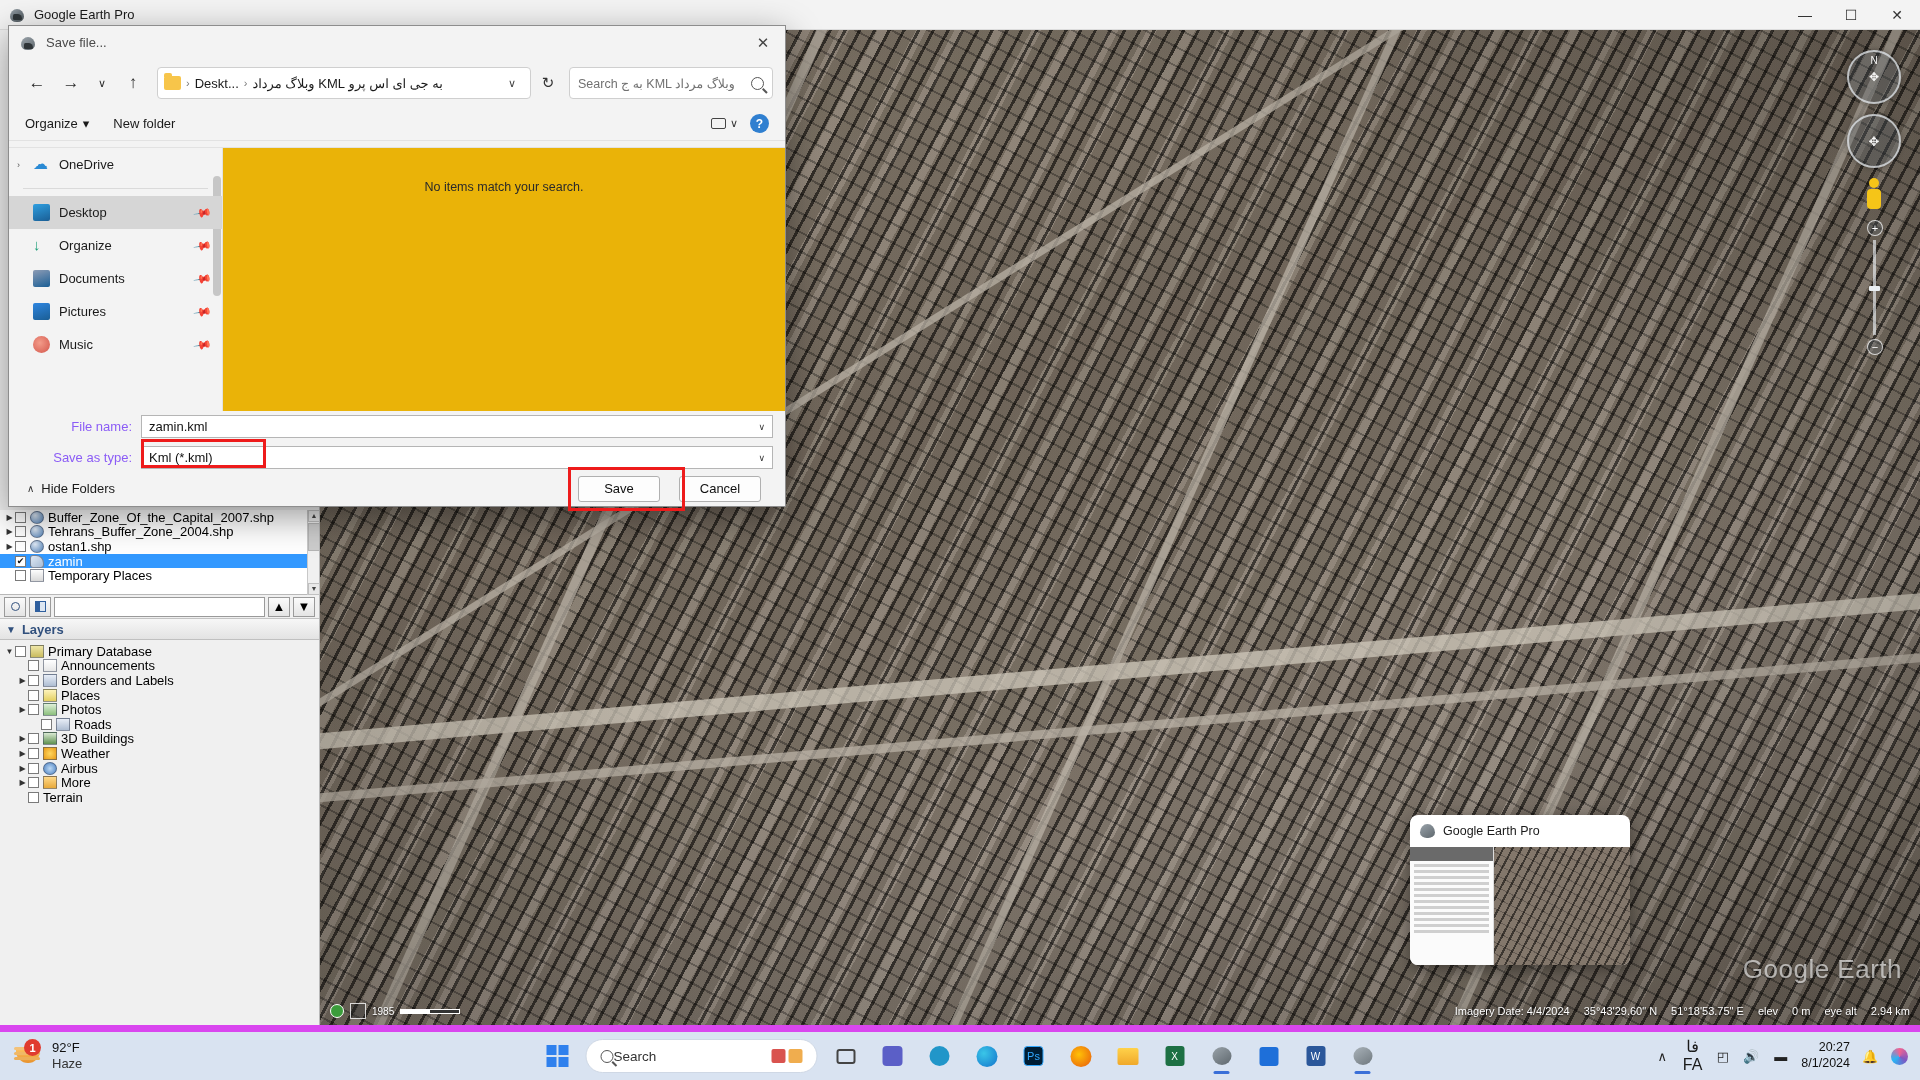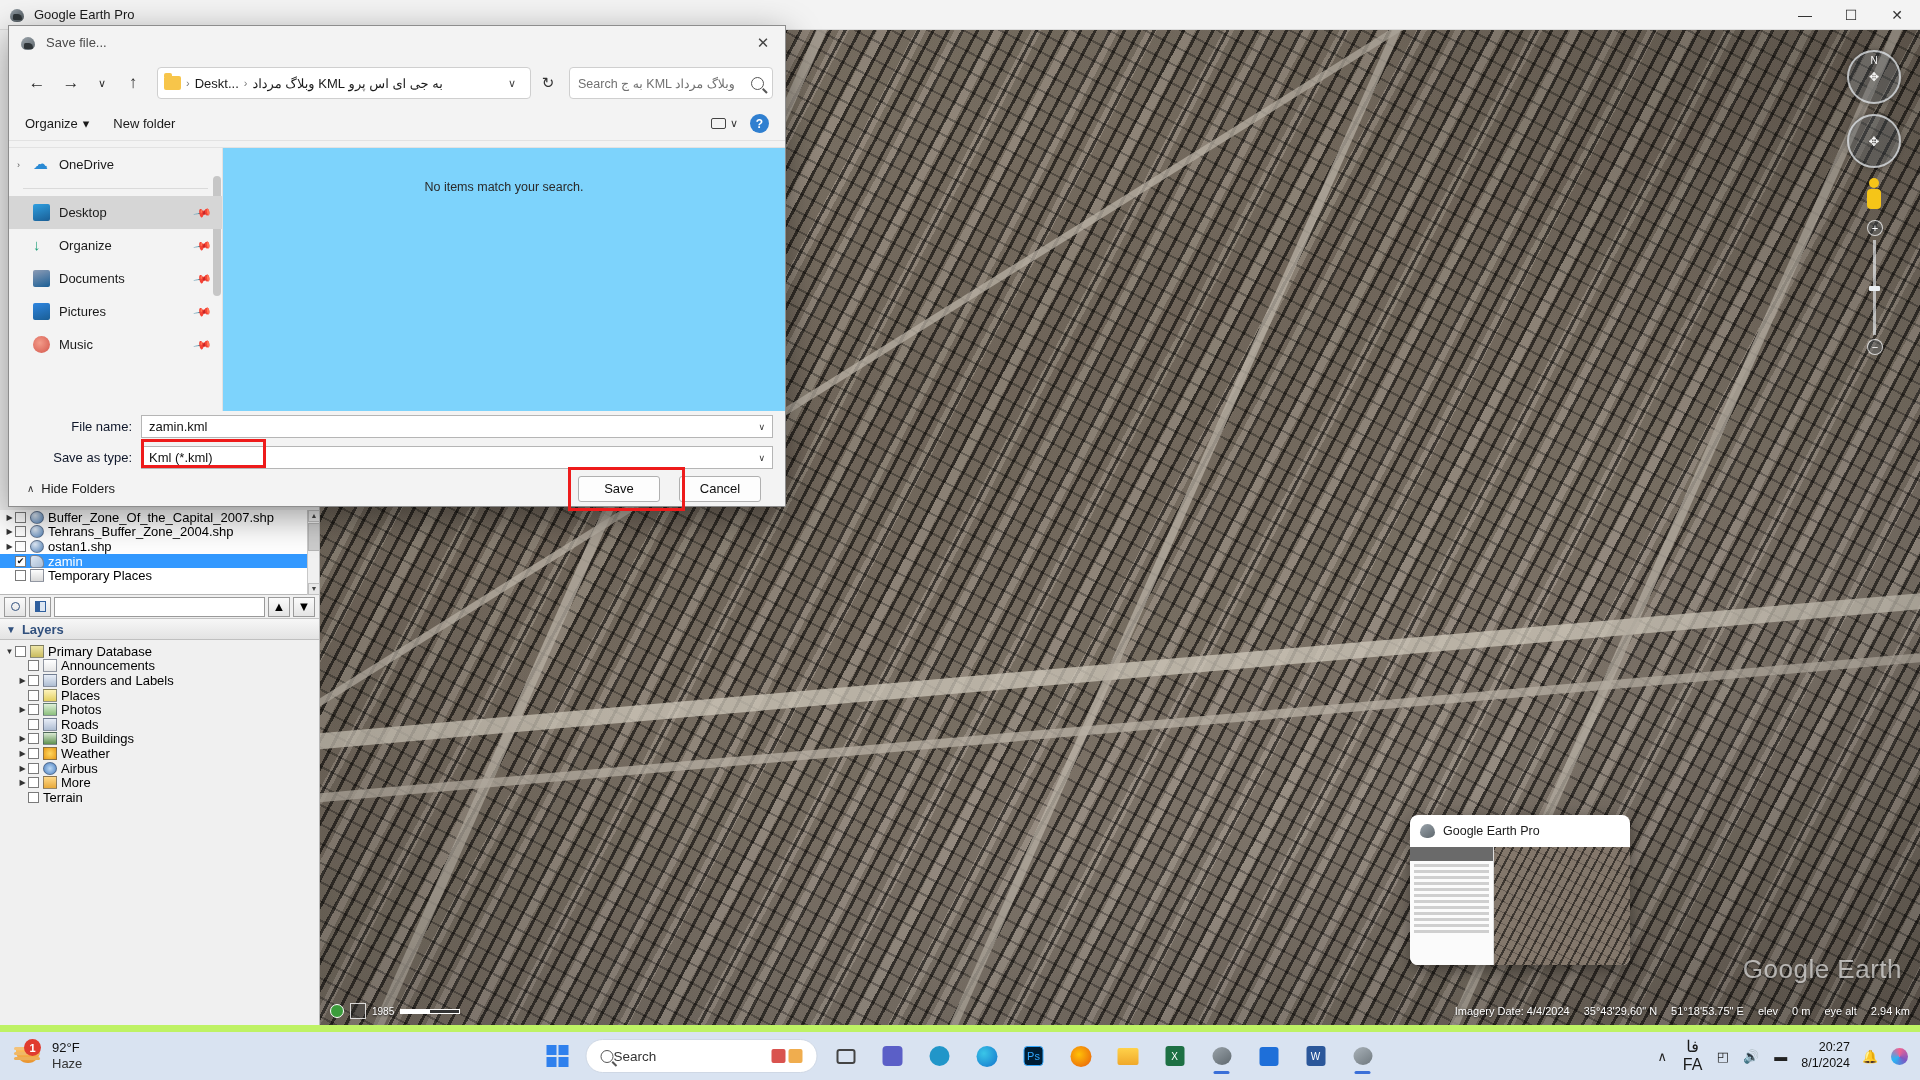--- a/index.html
+++ b/index.html
@@ -5,21 +5,21 @@
   * { margin:0; padding:0; box-sizing:border-box; }
   html,body { width:1920px; height:1080px; overflow:hidden; }
   body {
     font-family:"Liberation Sans", sans-serif;
     font-size:13px;
     background:#1b1b1b;
     position:relative;
   }
 
   
-  #ge-window { position:absolute; inset:0; background:#bef264; }
+  #ge-window { position:absolute; inset:0; background:#d946ef; }
 
   #ge-titlebar {
     position:absolute; top:0; left:0; right:0; height:30px;
     background:#f3f3f3; border-bottom:1px solid #dcdcdc;
     display:flex; align-items:center;
   }
   #ge-titlebar .ge-icon {
     width:18px; height:18px; margin-left:8px; margin-right:8px;
     position:relative; flex:none;
   }
@@ -178,26 +178,26 @@
   #dlg-body { position:absolute; left:0; right:0; top:121px; height:264px; display:flex; background:#fff; border-top:1px solid #e2e2e2;}
   #dlg-side { width:213px; background:#f3f3f3; position:relative; overflow:hidden; }
   .side-item{ height:33px;display:flex;align-items:center;padding-left:24px;gap:9px;font-size:13px;color:#1a1a1a;position:relative;}
   .side-item.sel{ background:#d6d6d6; }
   .side-item .chev{ position:absolute;left:8px;color:#555;font-size:9px;}
   .side-item .pin{ position:absolute;right:12px;color:#8a8a8a;font-size:12px;transform:rotate(35deg);}
   .side-ico{ width:17px;height:17px;flex:none;border-radius:2px; }
   .hr{height:1px;background:#dadada;margin:7px 14px;}
   #side-scroll{ position:absolute;right:0;top:0;width:10px;height:100%;background:#f3f3f3;}
   #side-scroll .thumb{ position:absolute;left:1px;top:28px;width:8px;height:120px;background:#c6c6c6;border-radius:4px;}
-  #dlg-files{ flex:1;position:relative; background:#7dd3fc; border-left:1px solid #e2e2e2;padding-left:22px; }
+  #dlg-files{ flex:1;position:relative; background:#eab308; border-left:1px solid #e2e2e2;padding-left:22px; }
   #empty-msg{ position:absolute;left:0;right:0;top:32px;text-align:center;font-size:12.5px;color:#2a2a2a;}
 
   #dlg-fields { position:absolute; left:0; right:0; top:385px; height:62px; background:#f3f3f3;}
   .field-row{ height:31px;display:flex;align-items:center;}
-  .field-lab{ width:132px;text-align:right;padding-right:9px;font-size:13px;color:#0f172a;}
+  .field-lab{ width:132px;text-align:right;padding-right:9px;font-size:13px;color:#8b5cf6;}
   .field-ctl{ flex:1;margin-right:12px;height:23px;border:1px solid #b5b5b5;background:#fff;
     display:flex;align-items:center;padding:0 7px;font-size:13px;color:#111;position:relative;}
   .field-ctl .dd{ margin-left:auto;font-size:9px;color:#333;}
   .redbox{ position:absolute;border:3px solid #ee1b1b; pointer-events:none; }
   #redbox-type{ left:132px; top:28px; width:125px; height:29px; }
 
   #dlg-foot { position:absolute; left:0; right:0; bottom:0; height:35px; display:flex; align-items:center; padding:0 18px; background:#f3f3f3;}
   #hide-folders{ display:flex;align-items:center;gap:7px;font-size:13px;color:#1a1a1a;}
   #hide-folders .up{ font-size:10px;color:#333;}
   .dbtn{ width:82px;height:26px;border:1px solid #b0b0b0;background:#fdfdfd;border-radius:3px;
@@ -416,21 +416,21 @@
           <span class="cb"></span>
           <span class="tree-ico" style="background: linear-gradient(rgb(253, 243, 187), rgb(227, 207, 95)); border: 1px solid rgba(60, 70, 90, 0.55);"></span>
           <span>Places</span>
         </div>
         <div class="tree-row" style="padding-left: 17px; height: 14.6px;">
           <span class="twisty">▶</span>
           <span class="cb"></span>
           <span class="tree-ico" style="background: linear-gradient(rgb(223, 240, 216), rgb(139, 191, 124)); border: 1px solid rgba(60, 70, 90, 0.55);"></span>
           <span>Photos</span>
         </div>
-        <div class="tree-row" style="padding-left: 17px; height: 14.6px;">
+        <div class="tree-row" style="padding-left: 30px; height: 14.6px;">
           <span class="twisty"></span>
           <span class="cb"></span>
           <span class="tree-ico" style="background: linear-gradient(rgb(232, 238, 247), rgb(174, 189, 210)); border: 1px solid rgba(60, 70, 90, 0.55);"></span>
           <span>Roads</span>
         </div>
         <div class="tree-row" style="padding-left: 17px; height: 14.6px;">
           <span class="twisty">▶</span>
           <span class="cb"></span>
           <span class="tree-ico" style="background: linear-gradient(rgb(217, 233, 210), rgb(95, 145, 80)); border: 1px solid rgba(60, 70, 90, 0.55);"></span>
           <span>3D Buildings</span>

